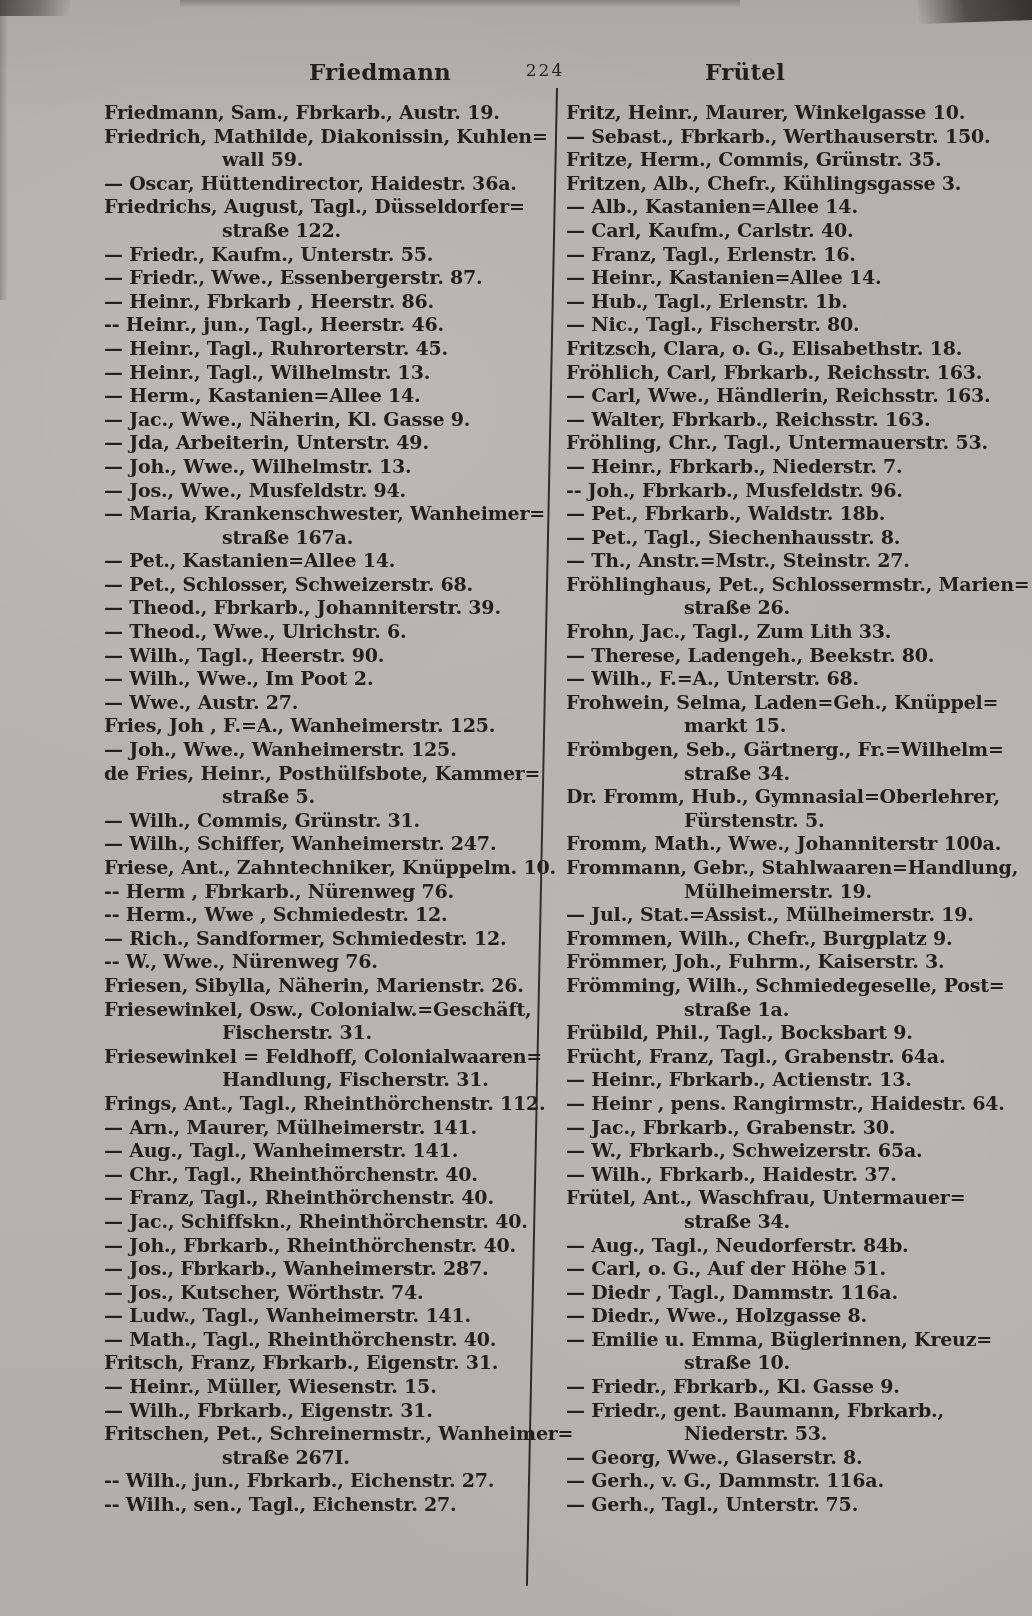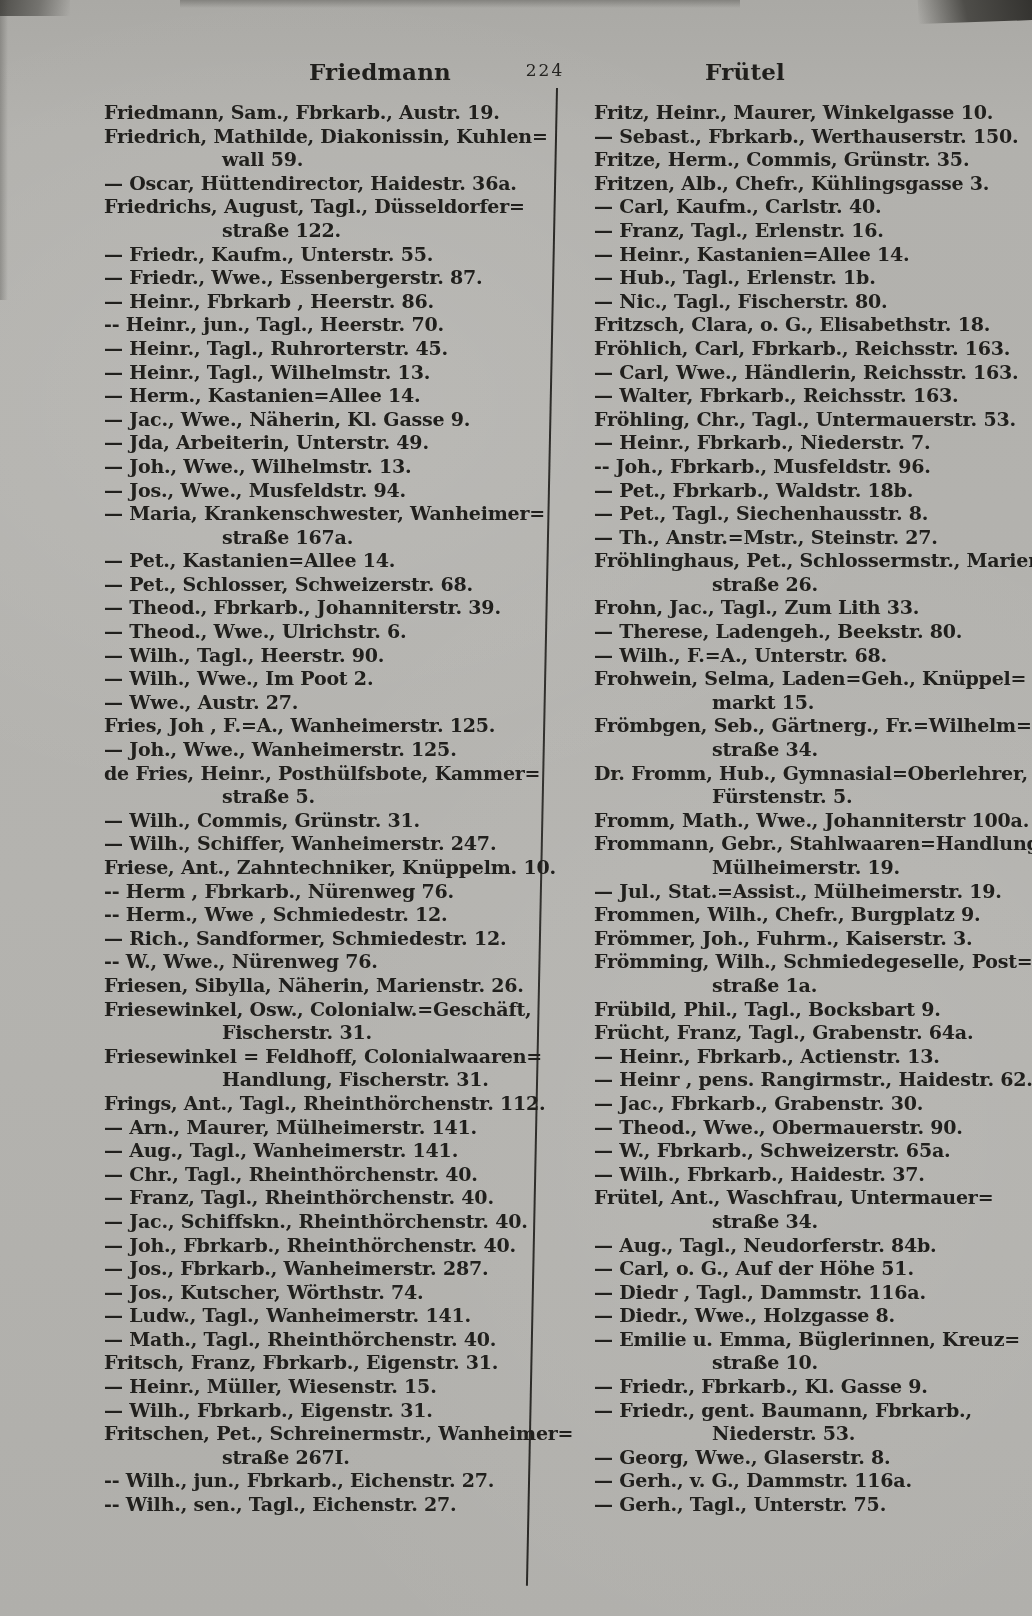--- a/index.html
+++ b/index.html
@@ -61,21 +61,21 @@
   }
   
   .col{
     position:absolute;top:101px;
     font-size:19px;font-weight:bold;
     line-height:23.6px;
     letter-spacing:-0.2px;
     color:#21201d;
   }
   .col-left{left:104px;width:438px;}
-  .col-right{left:566px;width:430px;margin-left:28px;}
+  .col-right{left:566px;width:430px;}
   .entry{
     margin:0;
     padding-left:118px;
     text-indent:-118px;
     white-space:pre;
   }
 </style>
 </head>
 <body>
 
@@ -97,21 +97,21 @@
   <div class="col col-left">
       <div class="entry">Friedmann, Sam., Fbrkarb., Austr. 19.</div>
       <div class="entry">Friedrich, Mathilde, Diakonissin, Kuhlen=
 wall 59.</div>
       <div class="entry">— Oscar, Hüttendirector, Haidestr. 36a.</div>
       <div class="entry">Friedrichs, August, Tagl., Düsseldorfer=
 straße 122.</div>
       <div class="entry">— Friedr., Kaufm., Unterstr. 55.</div>
       <div class="entry">— Friedr., Wwe., Essenbergerstr. 87.</div>
       <div class="entry">— Heinr., Fbrkarb , Heerstr. 86.</div>
-      <div class="entry">-- Heinr., jun., Tagl., Heerstr. 70.</div>
+      <div class="entry">-- Heinr., jun., Tagl., Heerstr. 46.</div>
       <div class="entry">— Heinr., Tagl., Ruhrorterstr. 45.</div>
       <div class="entry">— Heinr., Tagl., Wilhelmstr. 13.</div>
       <div class="entry">— Herm., Kastanien=Allee 14.</div>
       <div class="entry">— Jac., Wwe., Näherin, Kl. Gasse 9.</div>
       <div class="entry">— Jda, Arbeiterin, Unterstr. 49.</div>
       <div class="entry">— Joh., Wwe., Wilhelmstr. 13.</div>
       <div class="entry">— Jos., Wwe., Musfeldstr. 94.</div>
       <div class="entry">— Maria, Krankenschwester, Wanheimer=
 straße 167a.</div>
       <div class="entry">— Pet., Kastanien=Allee 14.</div>
@@ -154,20 +154,21 @@
       <div class="entry">Fritschen, Pet., Schreinermstr., Wanheimer=
 straße 267I.</div>
       <div class="entry">-- Wilh., jun., Fbrkarb., Eichenstr. 27.</div>
       <div class="entry">-- Wilh., sen., Tagl., Eichenstr. 27.</div>
     </div>
   <div class="col col-right">
       <div class="entry">Fritz, Heinr., Maurer, Winkelgasse 10.</div>
       <div class="entry">— Sebast., Fbrkarb., Werthauserstr. 150.</div>
       <div class="entry">Fritze, Herm., Commis, Grünstr. 35.</div>
       <div class="entry">Fritzen, Alb., Chefr., Kühlingsgasse 3.</div>
+      <div class="entry">— Alb., Kastanien=Allee 14.</div>
       <div class="entry">— Carl, Kaufm., Carlstr. 40.</div>
       <div class="entry">— Franz, Tagl., Erlenstr. 16.</div>
       <div class="entry">— Heinr., Kastanien=Allee 14.</div>
       <div class="entry">— Hub., Tagl., Erlenstr. 1b.</div>
       <div class="entry">— Nic., Tagl., Fischerstr. 80.</div>
       <div class="entry">Fritzsch, Clara, o. G., Elisabethstr. 18.</div>
       <div class="entry">Fröhlich, Carl, Fbrkarb., Reichsstr. 163.</div>
       <div class="entry">— Carl, Wwe., Händlerin, Reichsstr. 163.</div>
       <div class="entry">— Walter, Fbrkarb., Reichsstr. 163.</div>
       <div class="entry">Fröhling, Chr., Tagl., Untermauerstr. 53.</div>
@@ -191,23 +192,22 @@
       <div class="entry">Frommann, Gebr., Stahlwaaren=Handlung,
 Mülheimerstr. 19.</div>
       <div class="entry">— Jul., Stat.=Assist., Mülheimerstr. 19.</div>
       <div class="entry">Frommen, Wilh., Chefr., Burgplatz 9.</div>
       <div class="entry">Frömmer, Joh., Fuhrm., Kaiserstr. 3.</div>
       <div class="entry">Frömming, Wilh., Schmiedegeselle, Post=
 straße 1a.</div>
       <div class="entry">Frübild, Phil., Tagl., Bocksbart 9.</div>
       <div class="entry">Frücht, Franz, Tagl., Grabenstr. 64a.</div>
       <div class="entry">— Heinr., Fbrkarb., Actienstr. 13.</div>
-      <div class="entry">— Heinr , pens. Rangirmstr., Haidestr. 62.</div>
+      <div class="entry">— Heinr , pens. Rangirmstr., Haidestr. 64.</div>
       <div class="entry">— Jac., Fbrkarb., Grabenstr. 30.</div>
-      <div class="entry">— Theod., Wwe., Obermauerstr. 90.</div>
       <div class="entry">— W., Fbrkarb., Schweizerstr. 65a.</div>
       <div class="entry">— Wilh., Fbrkarb., Haidestr. 37.</div>
       <div class="entry">Frütel, Ant., Waschfrau, Untermauer=
 straße 34.</div>
       <div class="entry">— Aug., Tagl., Neudorferstr. 84b.</div>
       <div class="entry">— Carl, o. G., Auf der Höhe 51.</div>
       <div class="entry">— Diedr , Tagl., Dammstr. 116a.</div>
       <div class="entry">— Diedr., Wwe., Holzgasse 8.</div>
       <div class="entry">— Emilie u. Emma, Büglerinnen, Kreuz=
 straße 10.</div>

